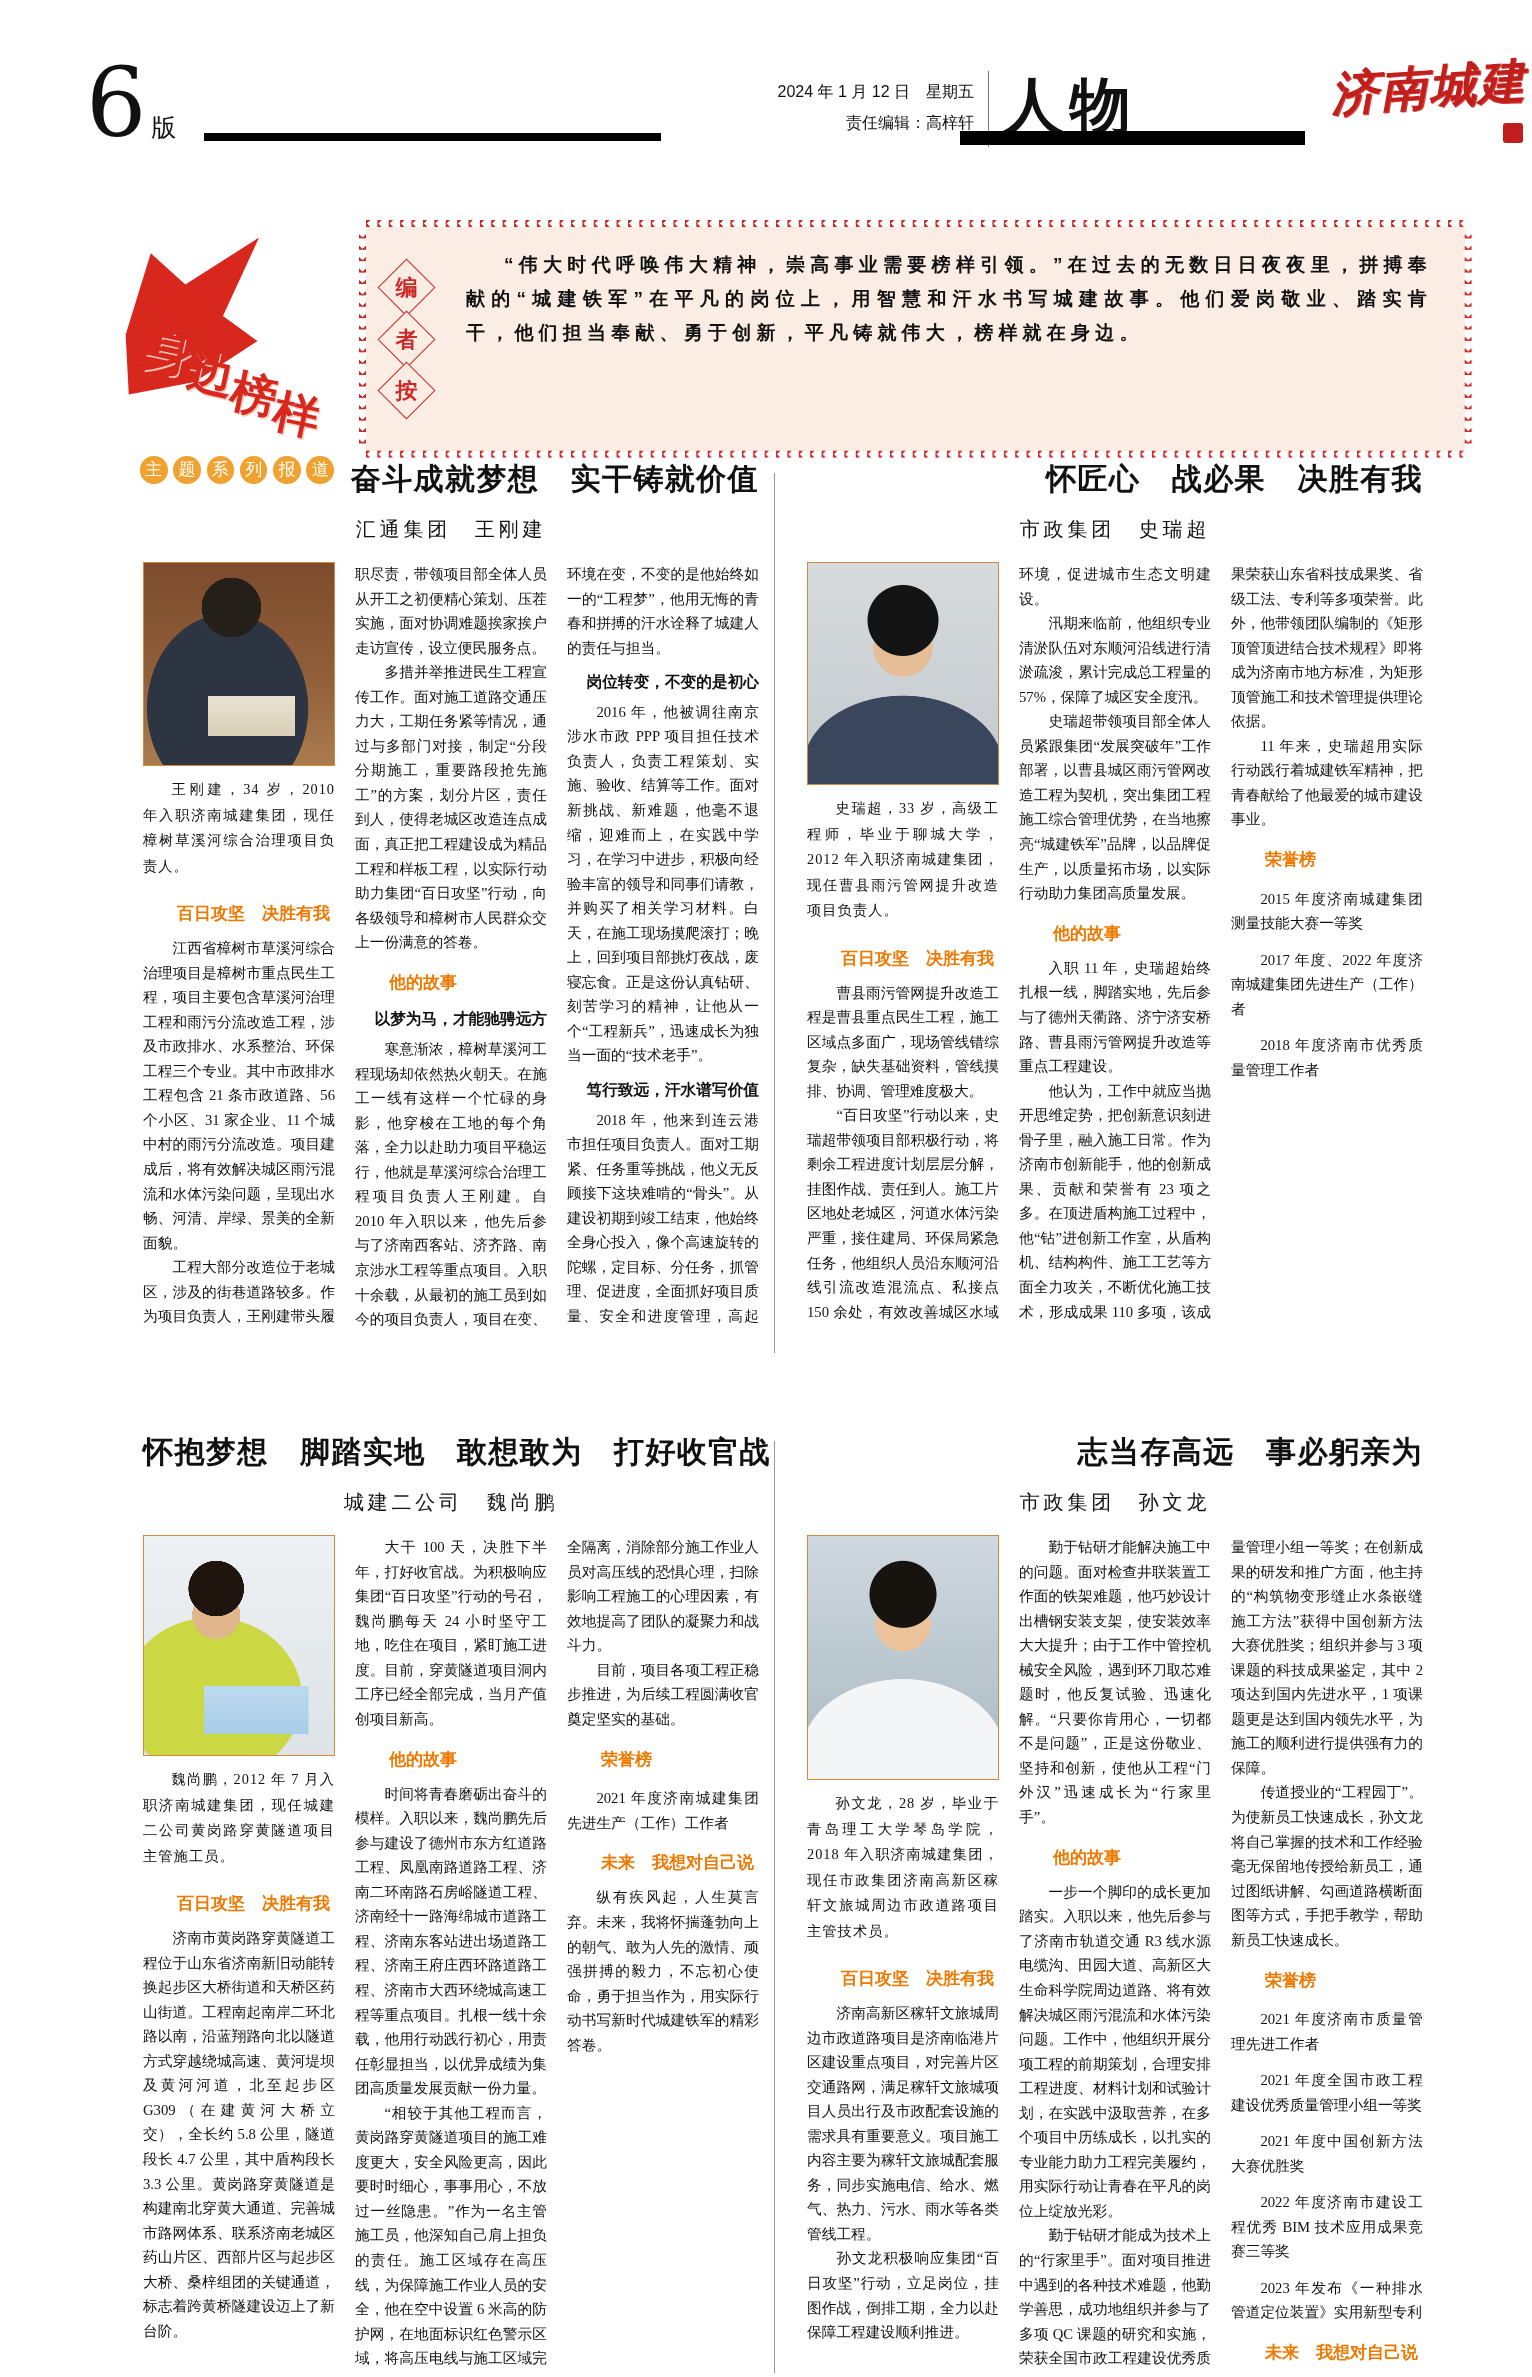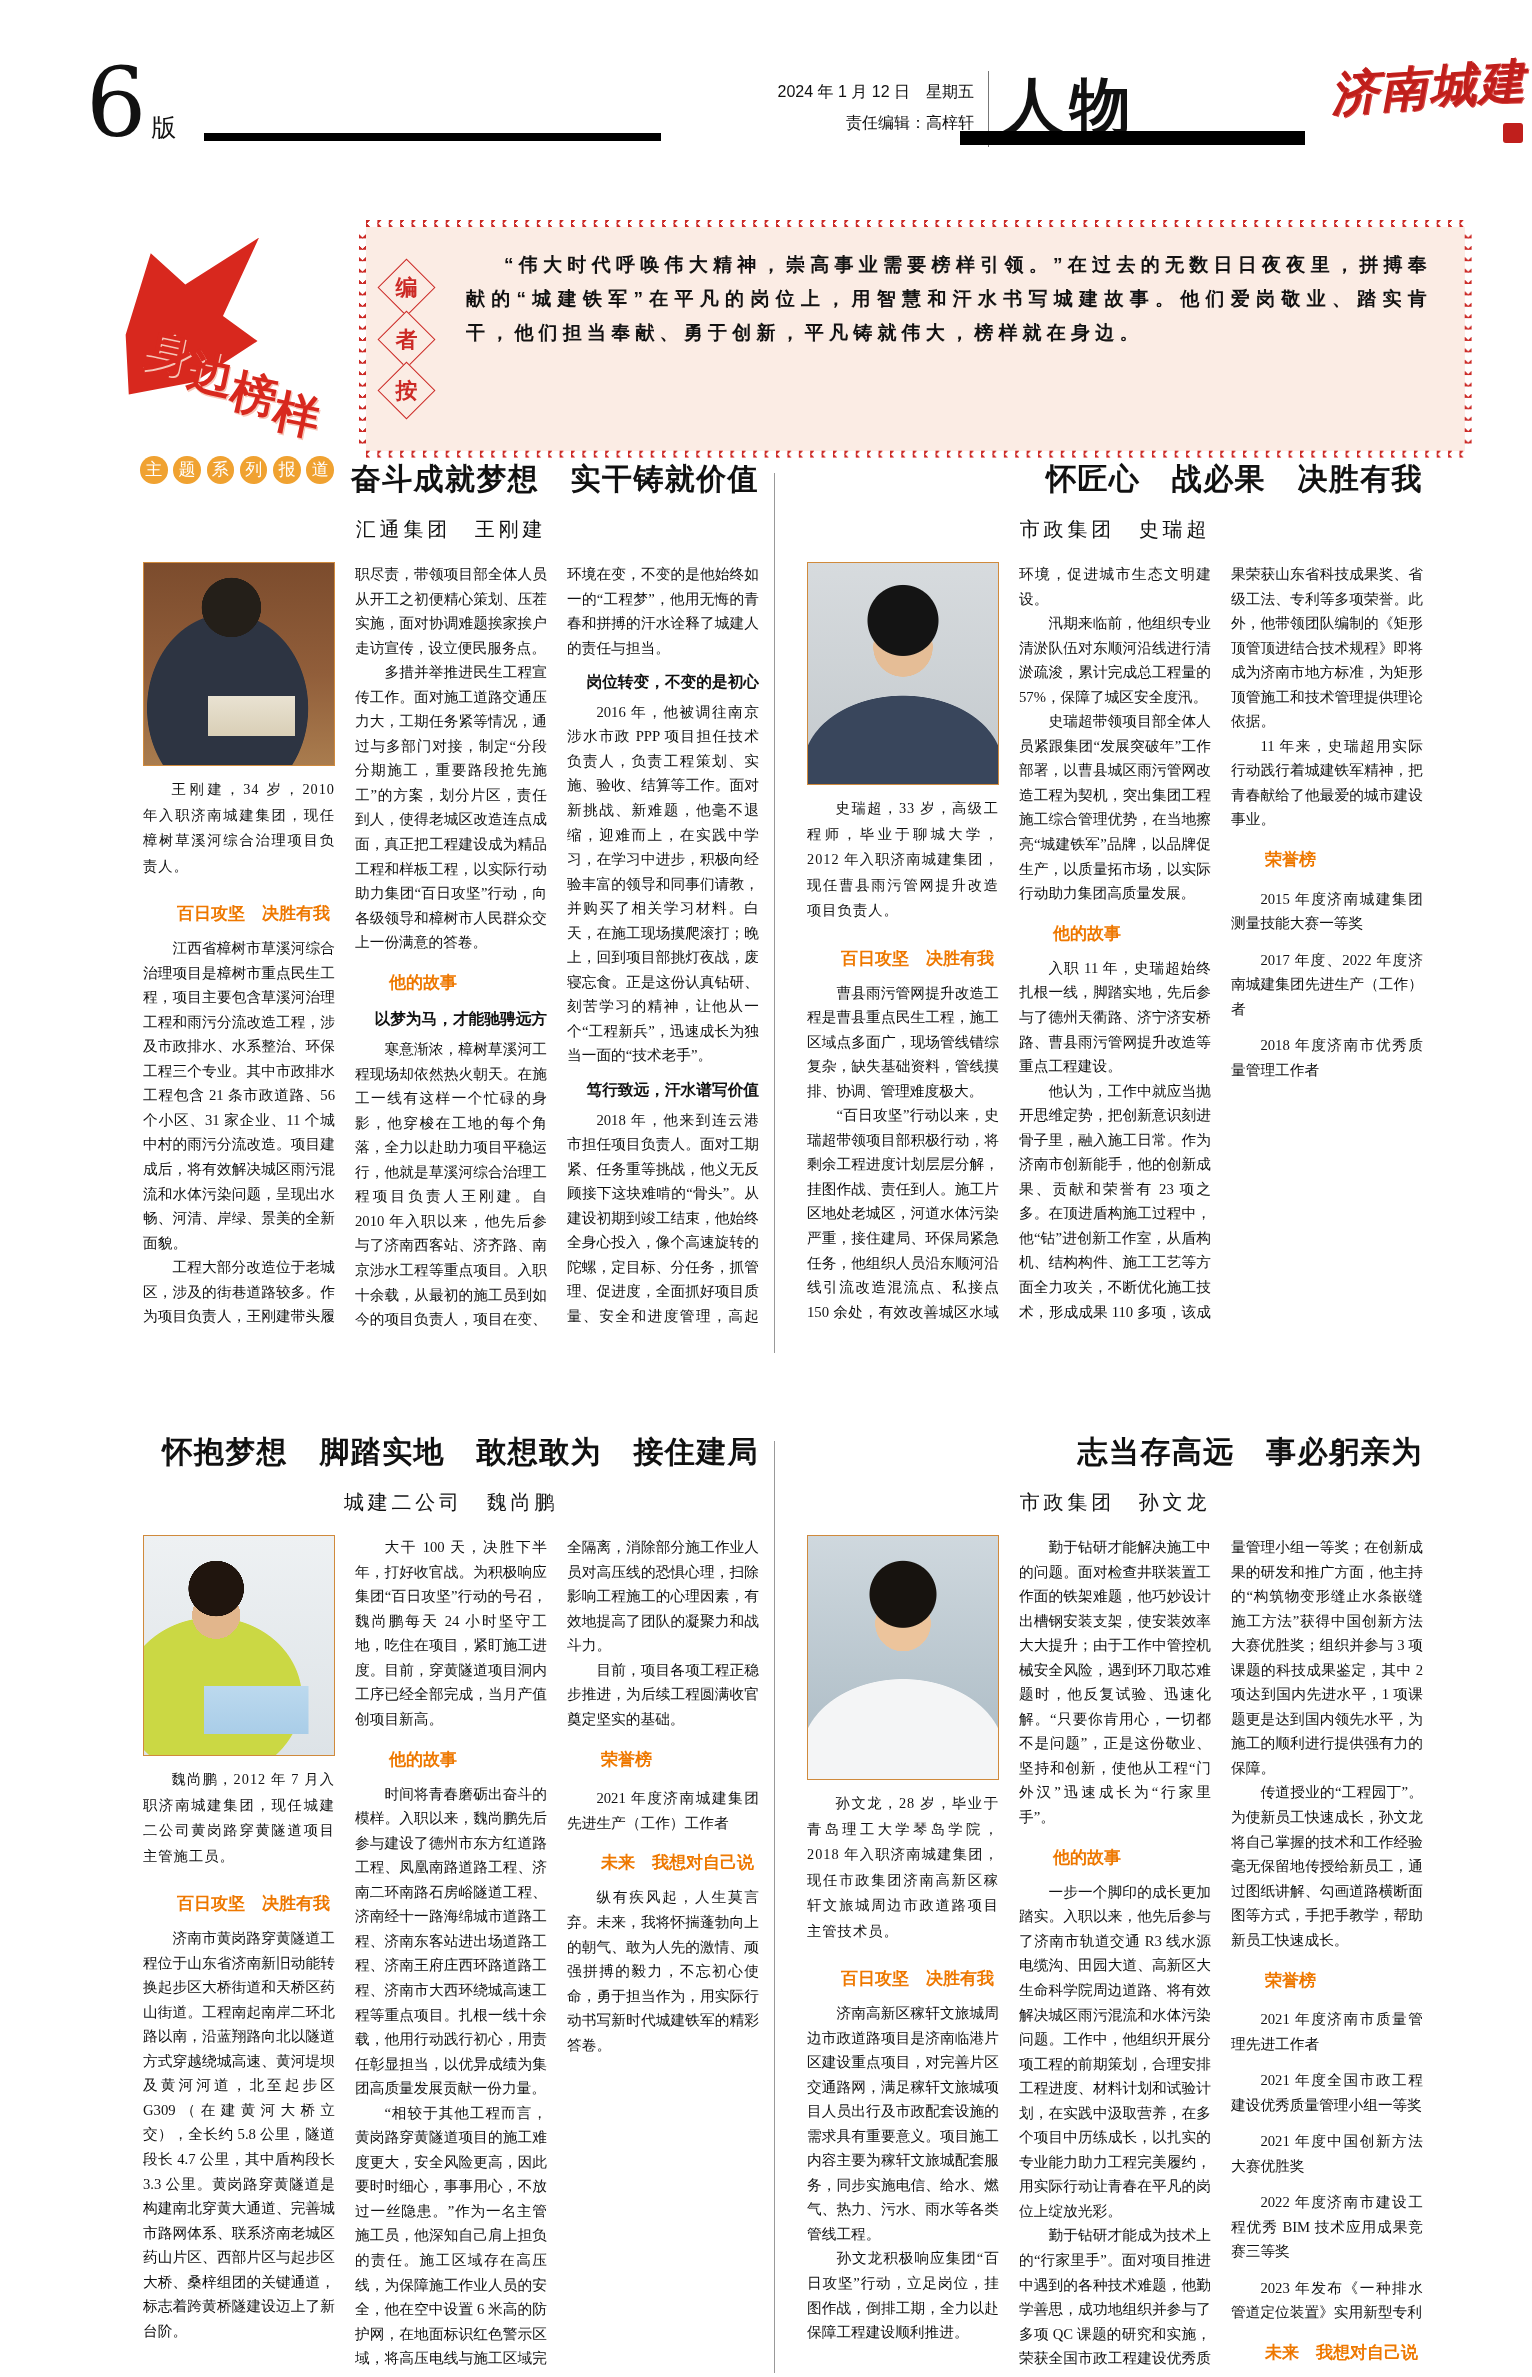--- a/index.html
+++ b/index.html
@@ -183,21 +183,21 @@
         <p class="">他认为，工作中就应当抛开思维定势，把创新意识刻进骨子里，融入施工日常。作为济南市创新能手，他的创新成果、贡献和荣誉有 23 项之多。在顶进盾构施工过程中，他“钻”进创新工作室，从盾构机、结构构件、施工工艺等方面全力攻关，不断优化施工技术，形成成果 110 多项，该成果荣获山东省科技成果奖、省级工法、专利等多项荣誉。此外，他带领团队编制的《矩形顶管顶进结合技术规程》即将成为济南市地方标准，为矩形顶管施工和技术管理提供理论依据。</p>
         <p class="">11 年来，史瑞超用实际行动践行着城建铁军精神，把青春献给了他最爱的城市建设事业。</p>
         <p class="rhead">荣誉榜</p>
         <p class="honor">2015 年度济南城建集团测量技能大赛一等奖</p>
         <p class="honor">2017 年度、2022 年度济南城建集团先进生产（工作）者</p>
         <p class="honor">2018 年度济南市优秀质量管理工作者</p>
       </div>
   </section>
 
   <section class="article row-bottom">
-    <h2 class="headline">怀抱梦想　脚踏实地　敢想敢为　接住建局</h2>
+    <h2 class="headline">怀抱梦想　脚踏实地　敢想敢为　打好收官战</h2>
     <div class="byline"><span>城建二公司</span>　<span>魏尚鹏</span></div>
     <div class="body">
       <div class="photo photo-3"></div>
       <p class="caption">魏尚鹏，2012 年 7 月入职济南城建集团，现任城建二公司黄岗路穿黄隧道项目主管施工员。</p>
     <p class="rhead">百日攻坚　决胜有我</p>
         <p class="">济南市黄岗路穿黄隧道工程位于山东省济南新旧动能转换起步区大桥街道和天桥区药山街道。工程南起南岸二环北路以南，沿蓝翔路向北以隧道方式穿越绕城高速、黄河堤坝及黄河河道，北至起步区 G309（在建黄河大桥立交），全长约 5.8 公里，隧道段长 4.7 公里，其中盾构段长 3.3 公里。黄岗路穿黄隧道是构建南北穿黄大通道、完善城市路网体系、联系济南老城区药山片区、西部片区与起步区大桥、桑梓组团的关键通道，标志着跨黄桥隧建设迈上了新台阶。</p>
         <p class="">大干 100 天，决胜下半年，打好收官战。为积极响应集团“百日攻坚”行动的号召，魏尚鹏每天 24 小时坚守工地，吃住在项目，紧盯施工进度。目前，穿黄隧道项目洞内工序已经全部完成，当月产值创项目新高。</p>
         <p class="rhead">他的故事</p>
         <p class="">时间将青春磨砺出奋斗的模样。入职以来，魏尚鹏先后参与建设了德州市东方红道路工程、凤凰南路道路工程、济南二环南路石房峪隧道工程、济南经十一路海绵城市道路工程、济南东客站进出场道路工程、济南王府庄西环路道路工程、济南市大西环绕城高速工程等重点项目。扎根一线十余载，他用行动践行初心，用责任彰显担当，以优异成绩为集团高质量发展贡献一份力量。</p>
         <p class="">“相较于其他工程而言，黄岗路穿黄隧道项目的施工难度更大，安全风险更高，因此要时时细心，事事用心，不放过一丝隐患。”作为一名主管施工员，他深知自己肩上担负的责任。施工区域存在高压线，为保障施工作业人员的安全，他在空中设置 6 米高的防护网，在地面标识红色警示区域，将高压电线与施工区域完全隔离，消除部分施工作业人员对高压线的恐惧心理，扫除影响工程施工的心理因素，有效地提高了团队的凝聚力和战斗力。</p>

